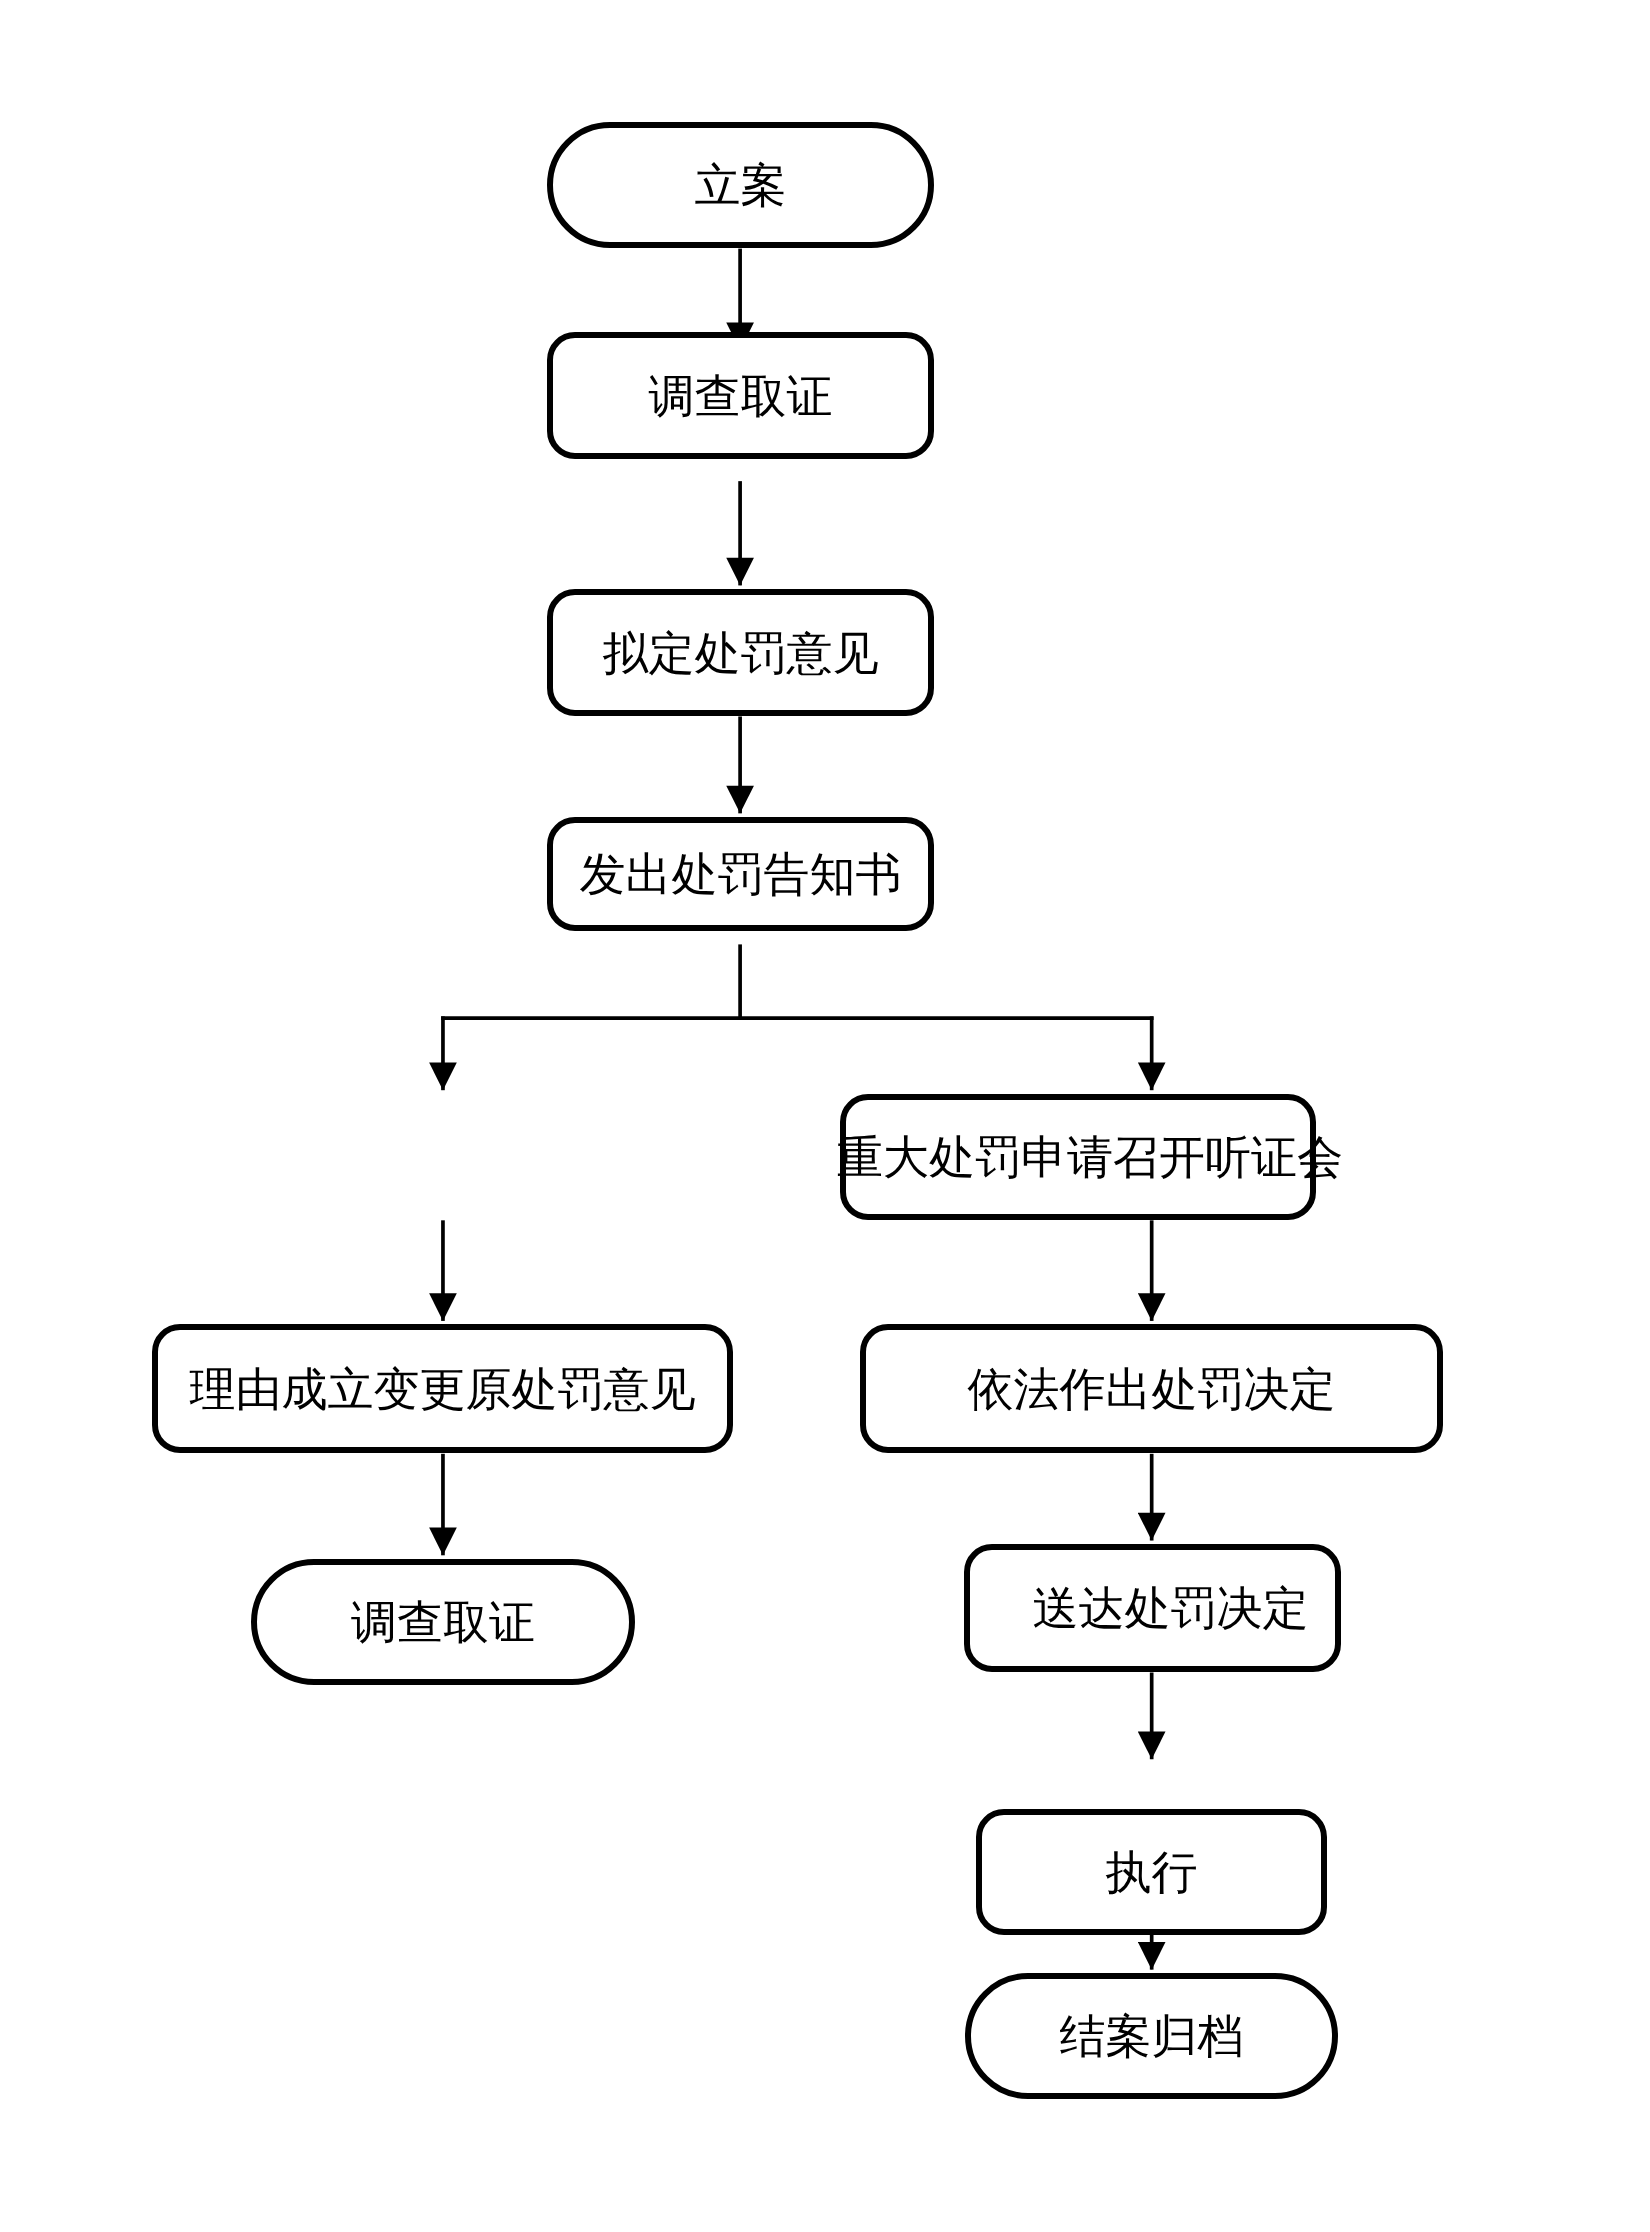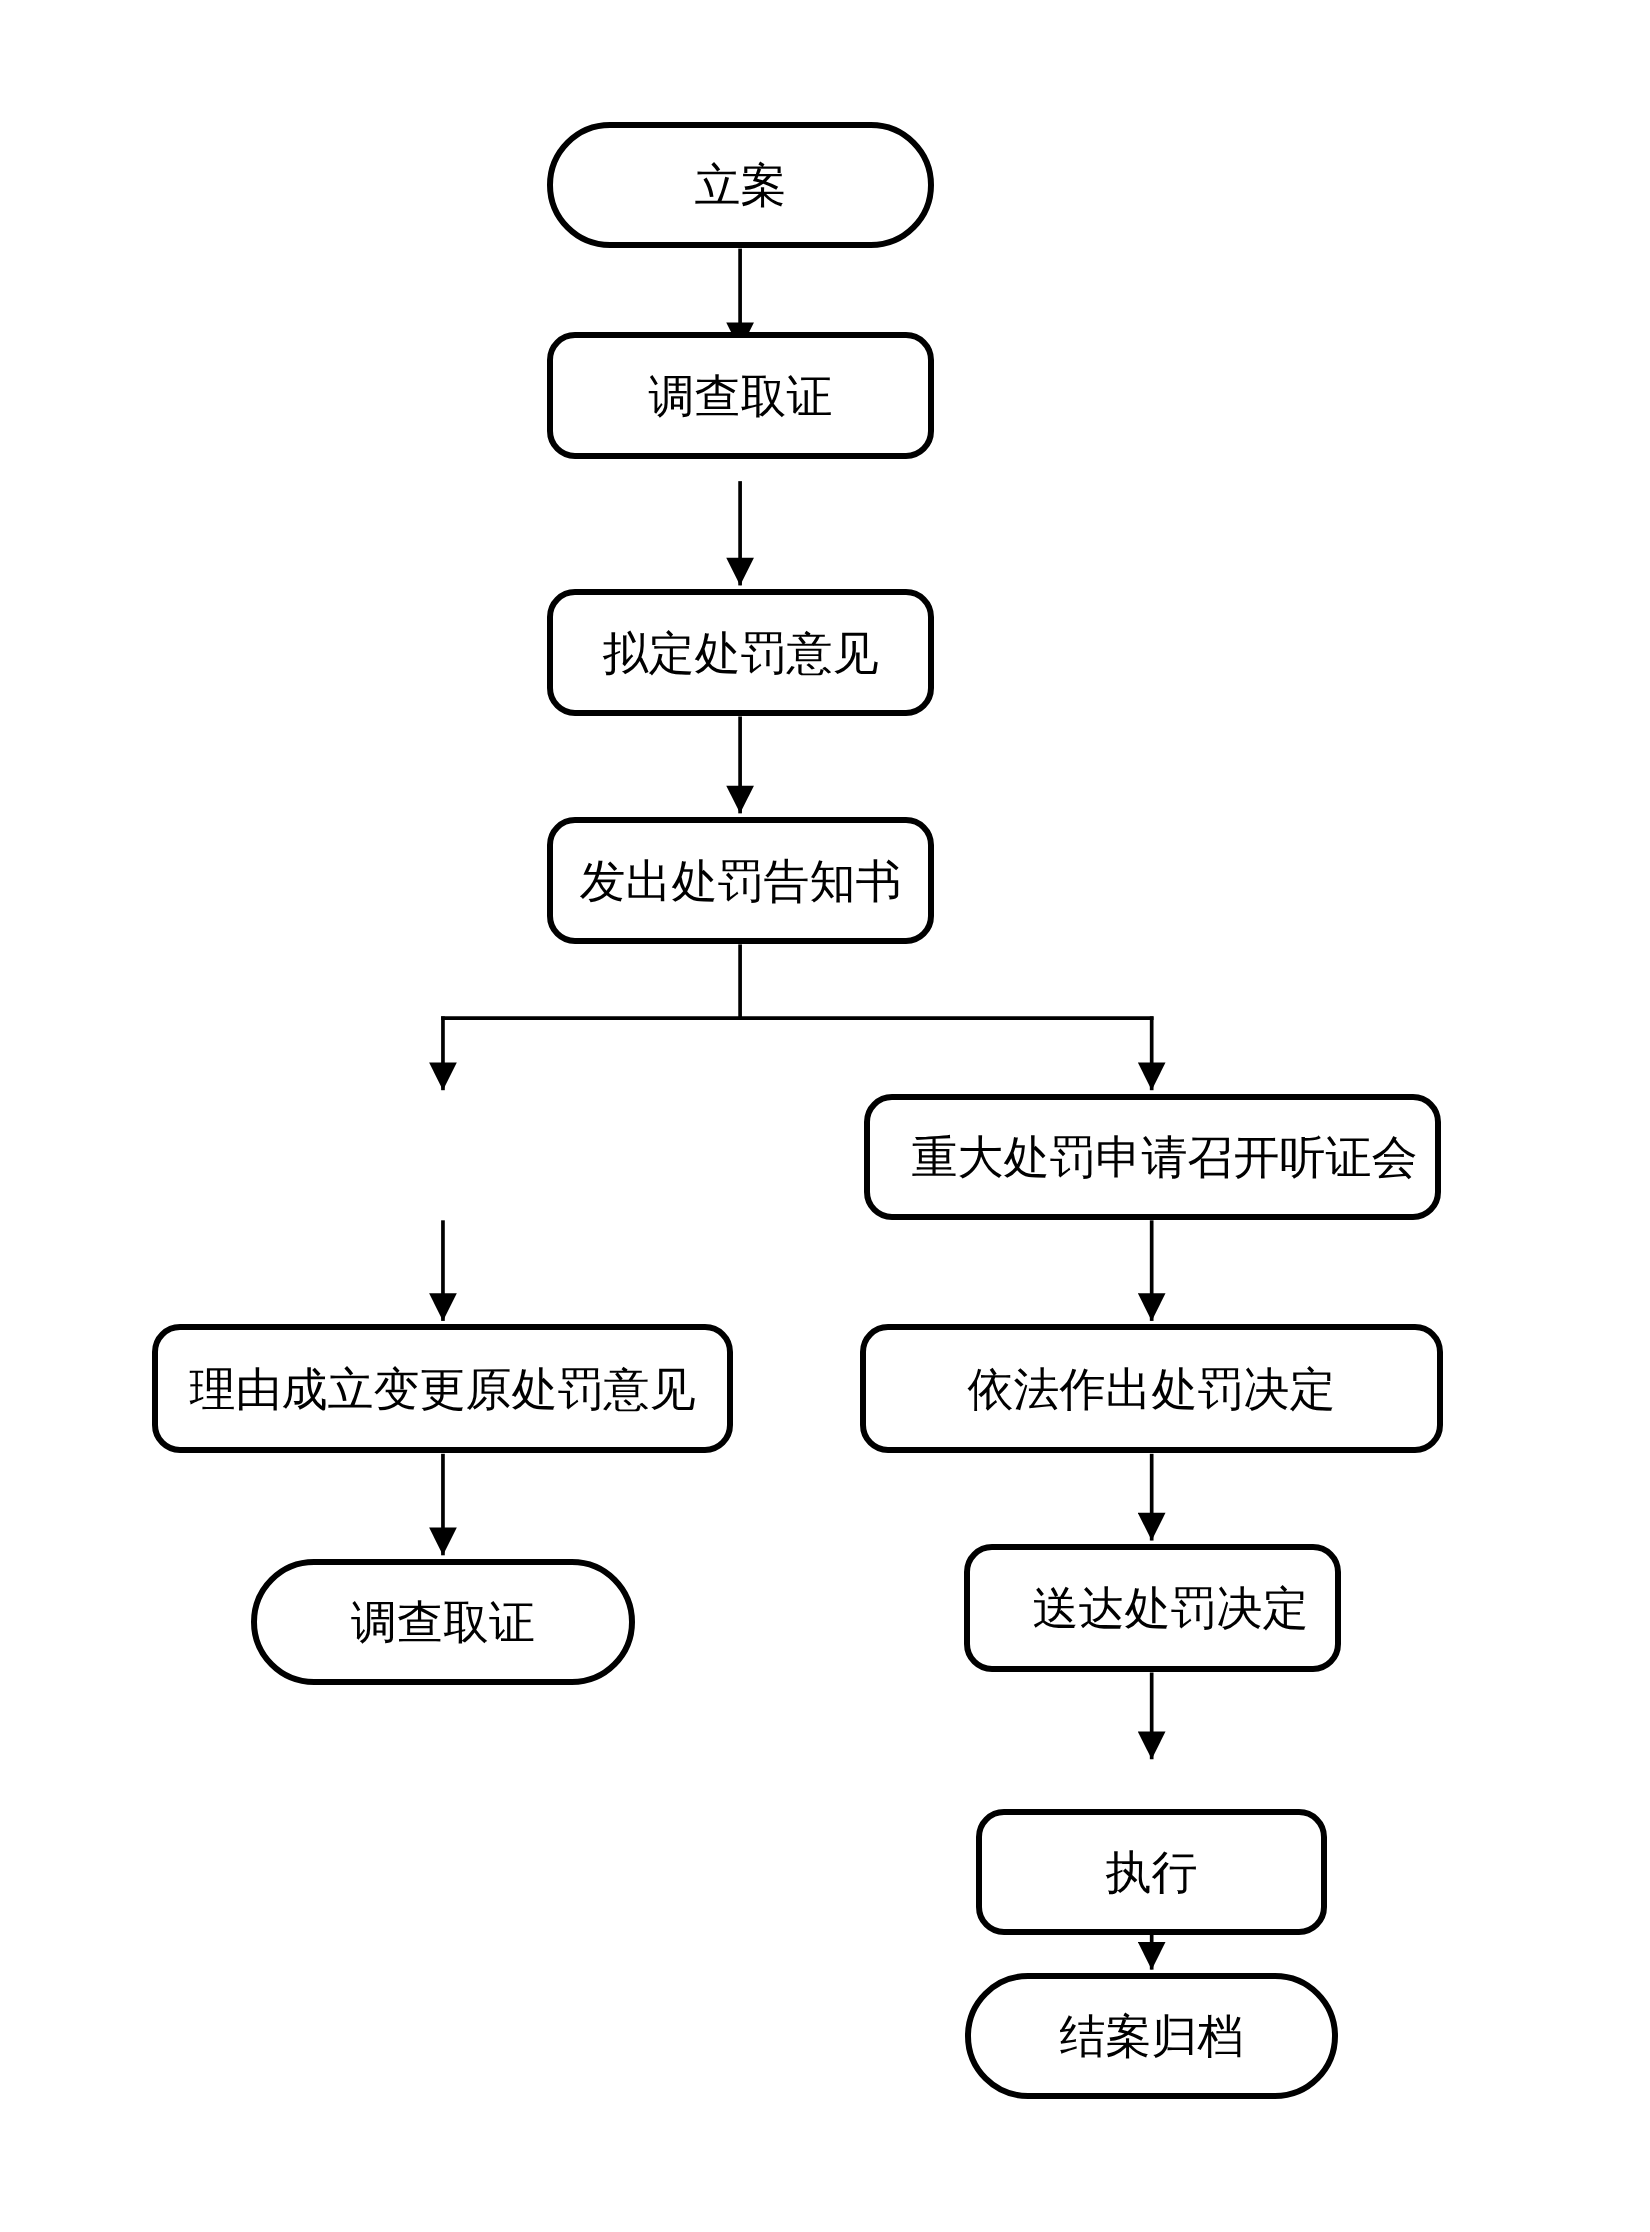--- a/index.html
+++ b/index.html
@@ -36,27 +36,27 @@
     color: #000000;
     white-space: nowrap;
   }
   .process { border-radius: 28px; }
   .terminator { border-radius: 65px; }
 
   
   #n-filing        { left: 547px;  top: 122px;  width: 387px; height: 126px; }
   #n-investigation { left: 547px;  top: 332px;  width: 387px; height: 127px; }
   #n-draft         { left: 547px;  top: 589px;  width: 387px; height: 127px; }
-  #n-notice        { left: 547px;  top: 817px;  width: 387px; height: 127px; }
+  #n-notice        { left: 547px;  top: 817px;  width: 387px; height: 114px; }
   
   #n-statement     { left: 197px;  top: 1094px; width: 493px; height: 126px; }
   #n-change        { left: 152px;  top: 1324px; width: 581px; height: 129px; }
   #n-handling      { left: 251px;  top: 1559px; width: 384px; height: 126px; }
   
-  #n-hearing       { left: 864px;  top: 1094px; width: 577px; height: 126px; padding-left: 24px; }
+  #n-hearing       { left: 840px;  top: 1094px; width: 476px; height: 126px; padding-left: 24px; }
   #n-decision      { left: 860px;  top: 1324px; width: 583px; height: 129px; }
   #n-deliver       { left: 964px; top: 1544px; width: 377px; height: 128px; padding-left: 36px; }
   #n-execute       { left: 976px; top: 1763px; width: 351px; height: 126px; margin-top: 46px; }
   #n-archive       { left: 965px; top: 1973px; width: 373px; height: 126px; }
 </style>
 </head>
 <body>
 
 <div class="canvas">
 

